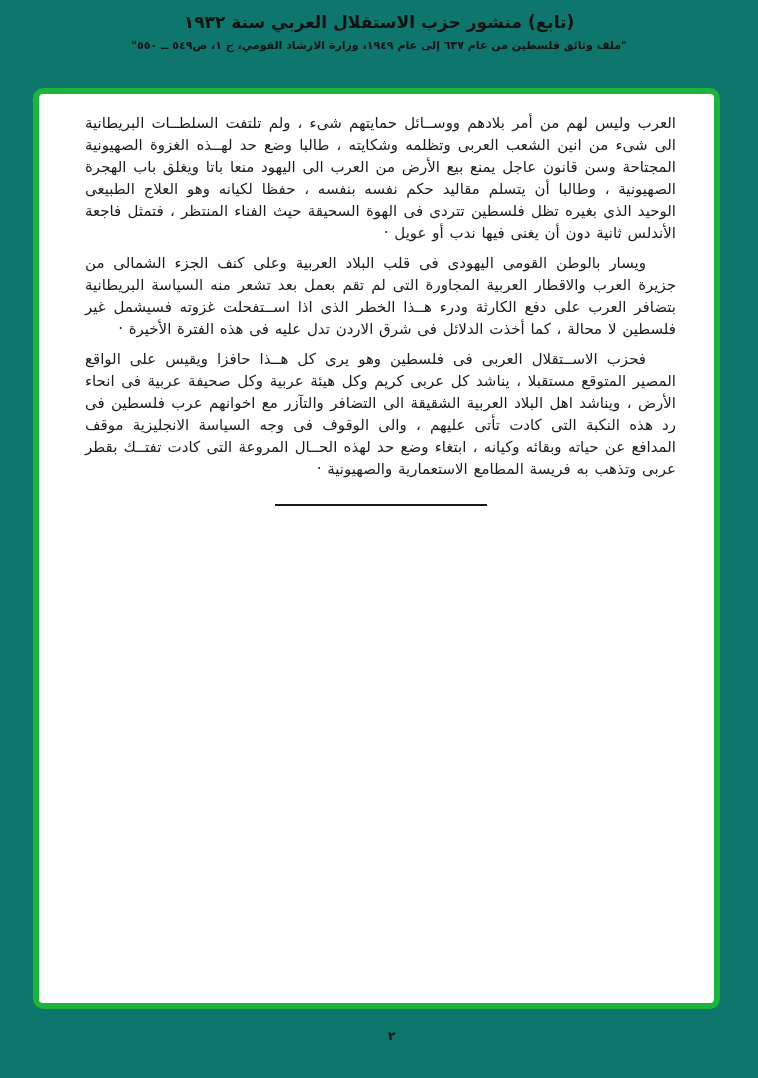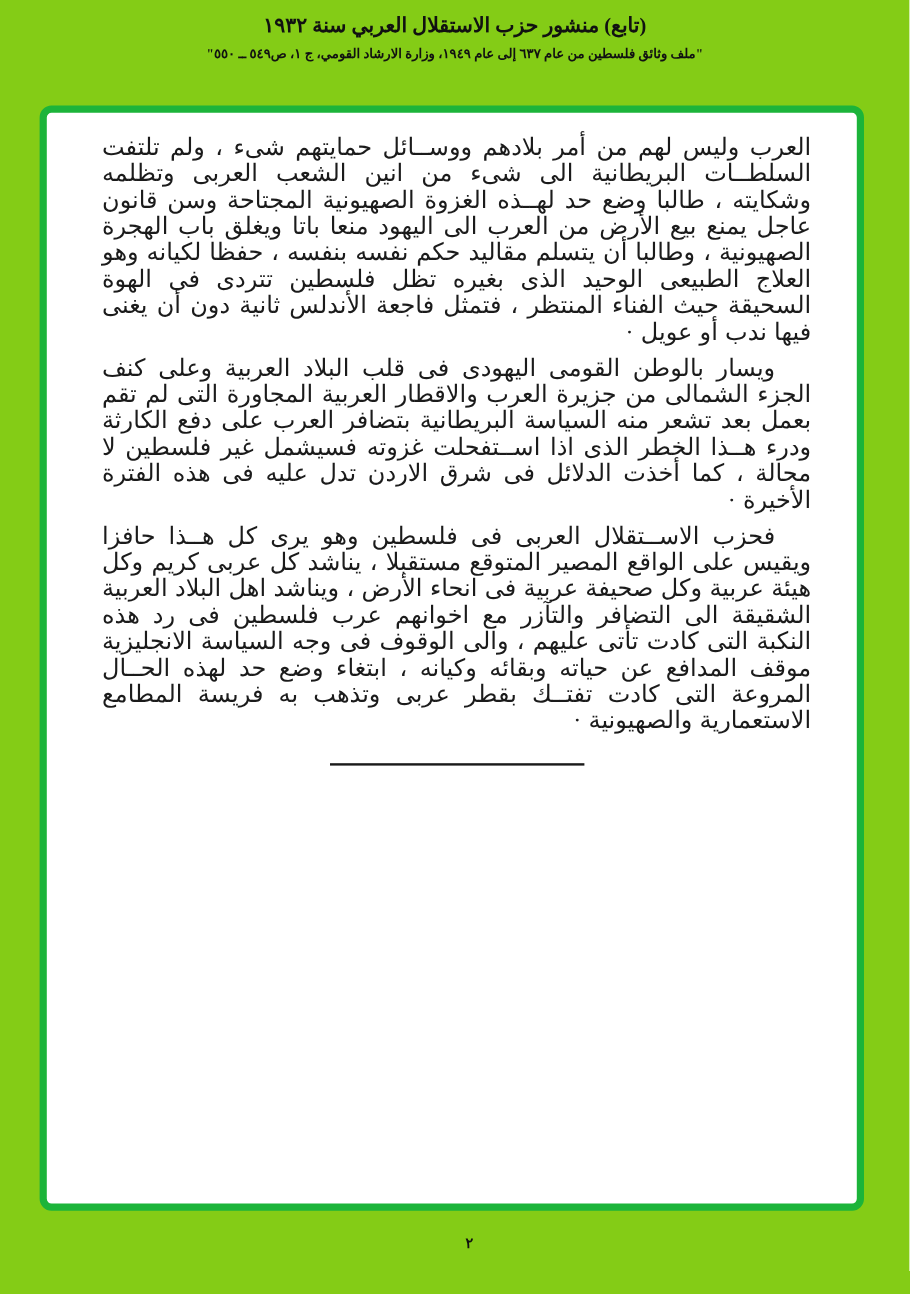--- a/index.html
+++ b/index.html
@@ -5,24 +5,23 @@
   html, body {
     margin: 0;
     padding: 0;
     background: #ffffff;
     font-family: "DejaVu Sans", sans-serif;
   }
   .page {
     position: relative;
     width: 758px;
     height: 1078px;
-    background: #84cc16;
+    background: #0f766e;
     overflow: hidden;
     color: #1b1b1b;
-    font-family: Liberation Serif, serif;
   }
   .page-header {
     position: absolute;
     top: 10px;
     left: 0;
     width: 758px;
     text-align: center;
     direction: rtl;
   }
   .doc-title {
@@ -48,21 +47,21 @@
     height: 921px;
     box-sizing: border-box;
     border: 6px solid #1cb43a;
     border-radius: 10px;
     background: #ffffff;
     padding: 18px 38px 0 46px;
   }
   .para {
     direction: rtl;
     text-align: justify;
-    font-size: 20px;
+    font-size: 15px;
     line-height: 22px;
     margin: 0 0 8px 0;
     color: #1b1b1b;
     word-spacing: 1px;
   }
   .para.indent {
     text-indent: 30px;
   }
   .divider {
     width: 212px;

